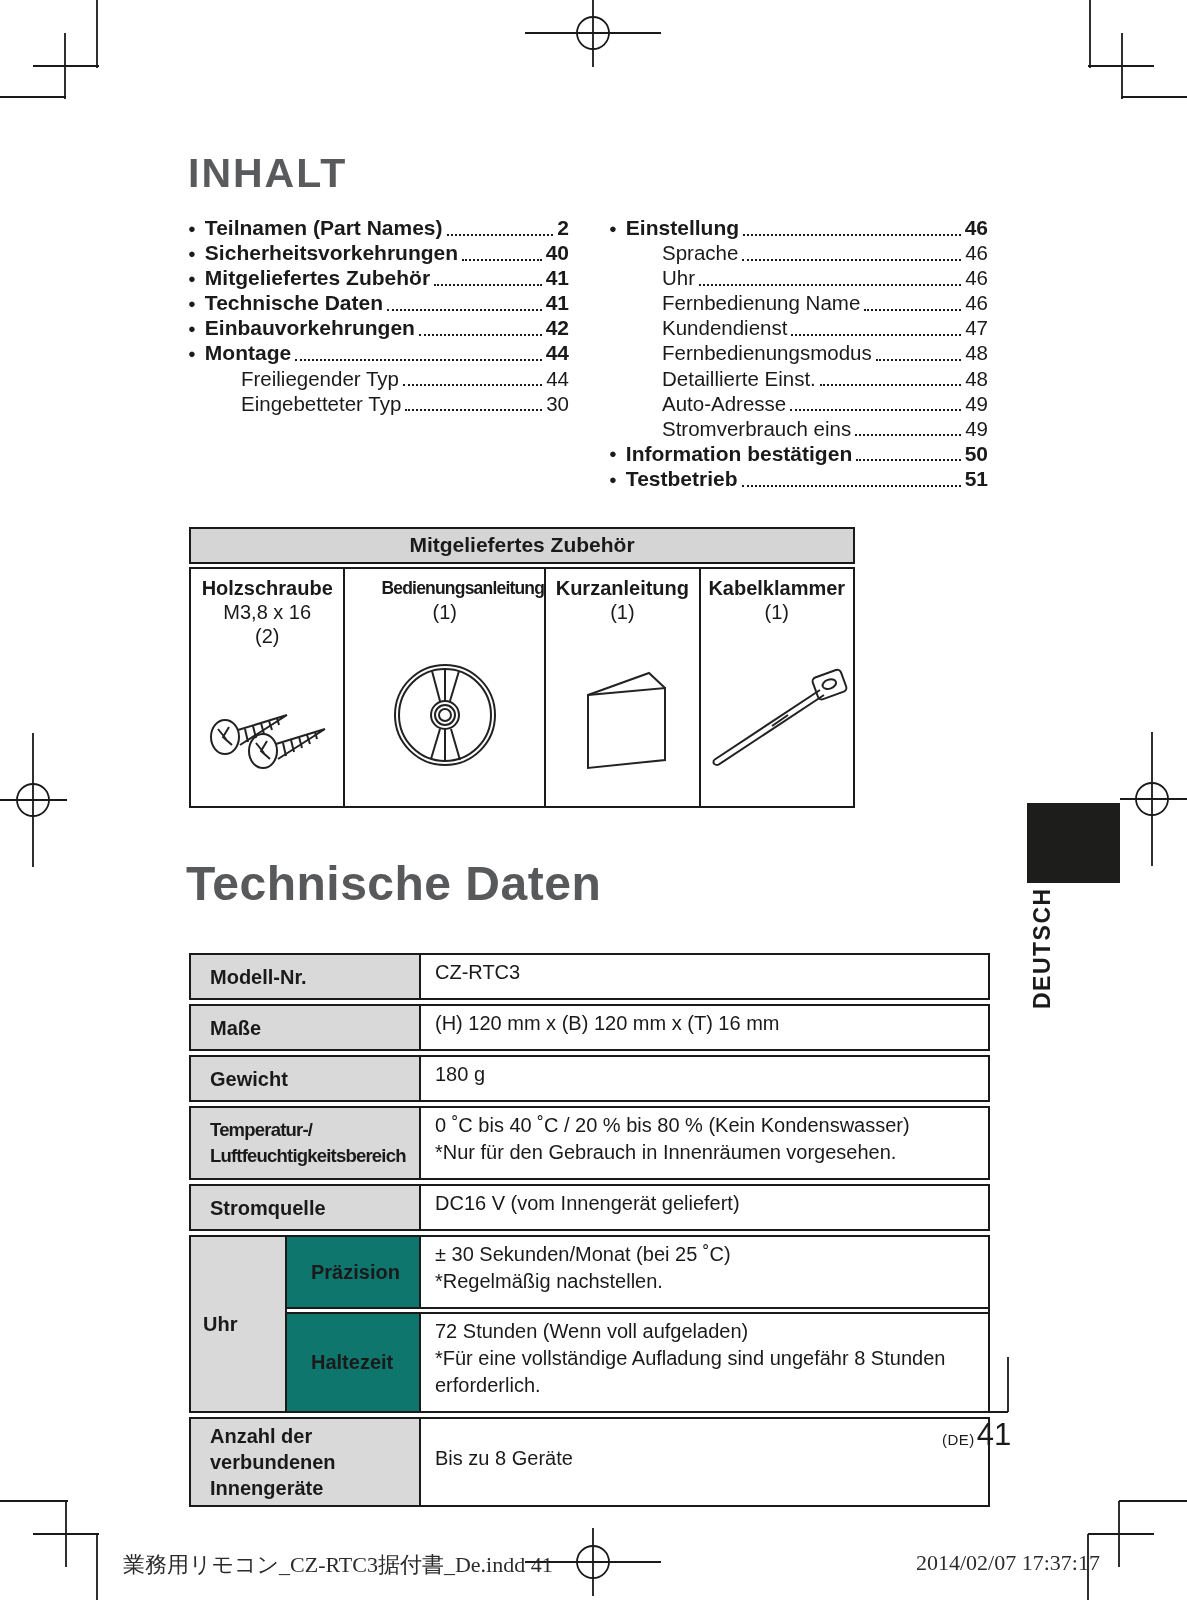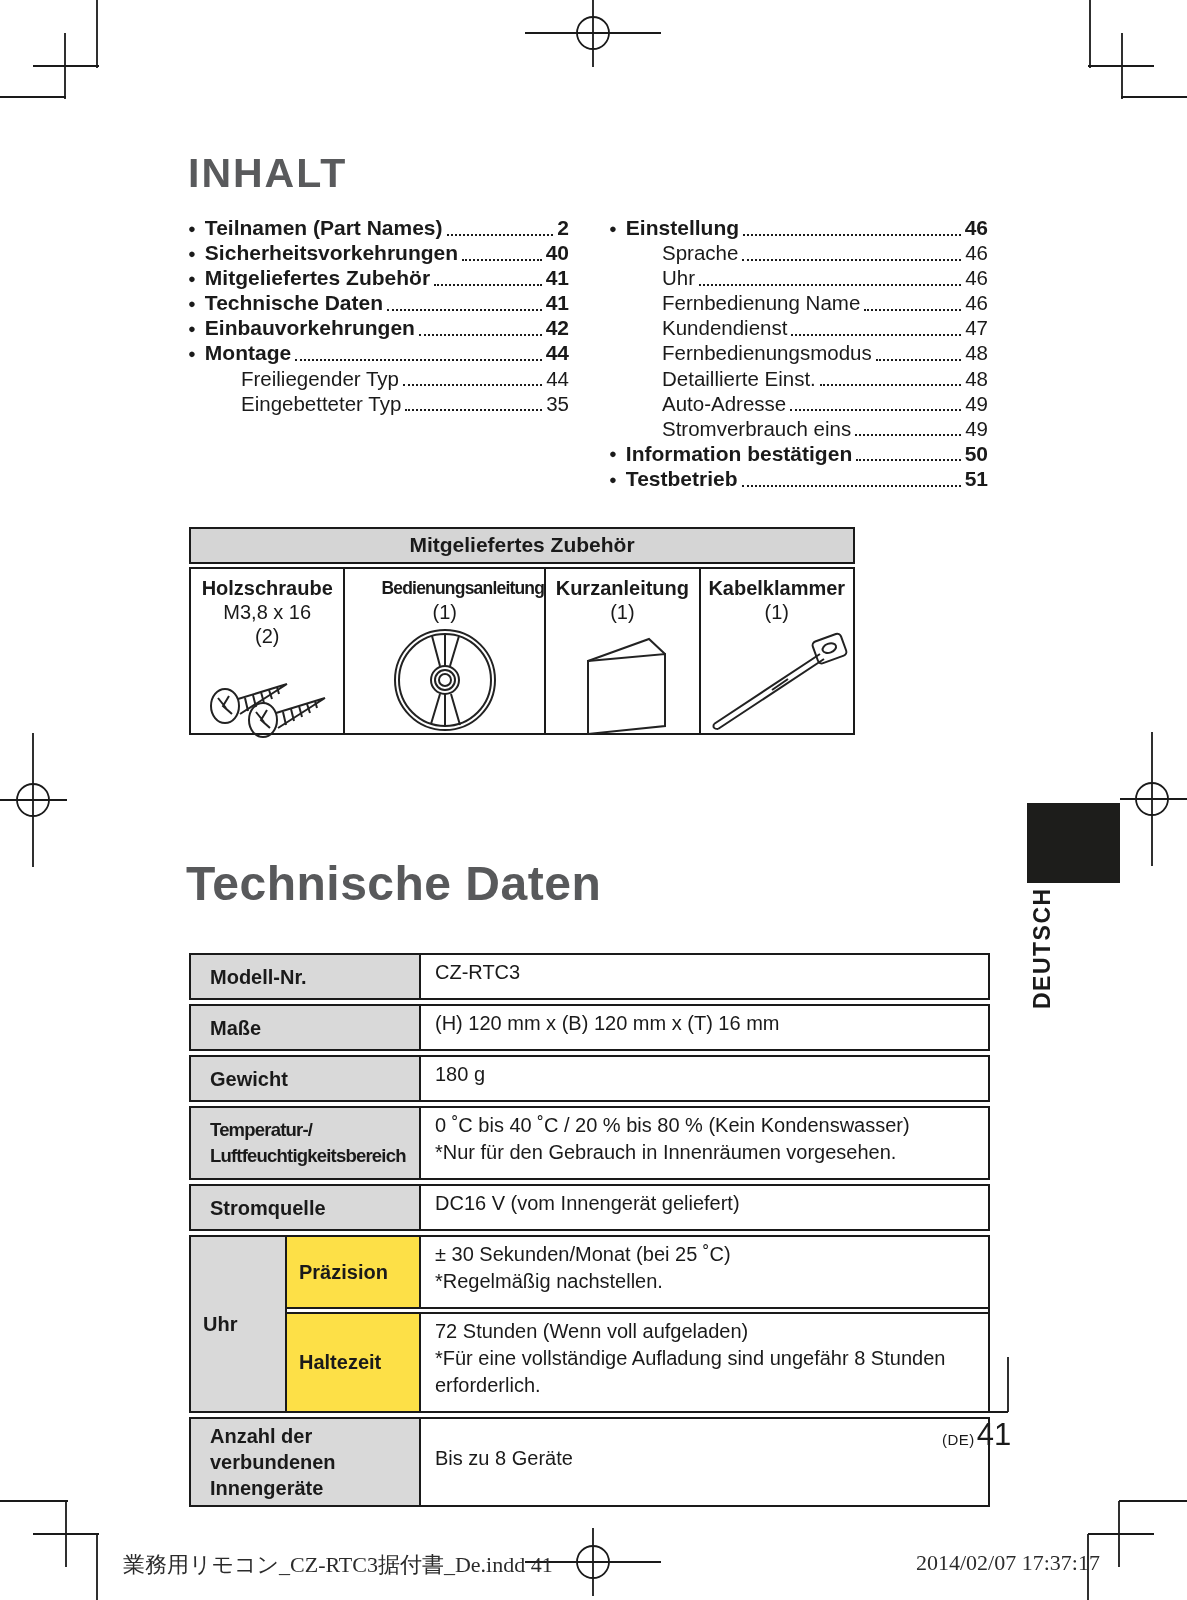--- a/index.html
+++ b/index.html
@@ -22,21 +22,21 @@
   .toc-row.lvl0 { font-weight:bold; }
   .toc-row.lvl1 { padding-left:53px; font-weight:400; font-size:20.5px; }
   .toc-bullet { font-size:13px; line-height:24px; margin-right:9px; }
   .toc-leader { flex:1; border-bottom:2.6px dotted #1a1a1a; margin:0 4px 5px 4px; min-width:12px; }
   .toc-page { white-space:nowrap; }
 
   
   .acc-table { position:absolute; left:189px; top:527px; width:666px; }
   .acc-head { border:2px solid #1a1a1a; background:#d5d5d5; text-align:center; font-weight:bold;
     font-size:21px; padding:4px 0 5px; margin-bottom:3px; }
-  .acc-body { display:flex; border:2px solid #1a1a1a; height:168px; }
+  .acc-body { display:flex; border:2px solid #1a1a1a; height:241px; }
   .acc-cell { flex:1; border-left:2px solid #1a1a1a; text-align:center; padding-top:7px;
     display:flex; flex-direction:column; }
   .acc-cell:first-child { border-left:none; }
   .acc-name { font-weight:bold; font-size:20px; line-height:24px; }
   .acc-cell:nth-child(2) .acc-name { font-size:17.5px; letter-spacing:-0.8px;margin-left:36px; }
   .acc-detail, .acc-count { font-size:20px; line-height:24px; }
   .acc-art { flex:1; display:flex; align-items:center; justify-content:center; }
 
   
   .lang-tab { position:absolute; left:1027px; top:803px; width:93px; height:80px; background:#1d1d1b; }
@@ -50,22 +50,22 @@
   .trow { display:flex; border:2px solid #1a1a1a; margin-bottom:4px; align-items:stretch; }
   .tlabel { width:230px; background:#d9d9d9; border-right:2px solid #1a1a1a; font-weight:bold;
     padding:4px 6px 4px 19px; display:flex; align-items:center; white-space:pre-line; line-height:26px; }
   .tlabel.condensed { font-size:18.5px; letter-spacing:-0.8px; }
   .tvalue { flex:1; padding:4px 8px 12px 14px; display:flex; align-items:center;
     white-space:pre-line; line-height:27px; min-height:36px; }
   .uhr-label { width:96px; background:#d9d9d9; border-right:2px solid #1a1a1a; font-weight:bold;
     padding-left:12px; display:flex; align-items:center; }
   .uhr-right { flex:1; display:flex; flex-direction:column; }
   .tsub { display:flex; }
-  .tsub .tsublabel { width:134px; background:#fde047; border-right:2px solid #1a1a1a;
-    font-weight:bold; padding-left:12px; display:flex; align-items:center; }
+  .tsub .tsublabel { width:134px; background:#0f766e; border-right:2px solid #1a1a1a;
+    font-weight:bold; padding-left:24px; display:flex; align-items:center; }
   .tsub.first { border-bottom:2px solid #1a1a1a; margin-bottom:3px; }
   .tsub.second { border-top:2px solid #1a1a1a; flex:1; }
 
   
   .page-number { position:absolute; left:942px; top:1417px; display:flex; align-items:baseline; gap:2px; }
   .page-number .pn-prefix { font-size:15px; letter-spacing:0.5px; }
   .page-number .pn-num { font-size:31px; }
   .footer-text { position:absolute; top:1550px; font-size:22px; color:#2b2b2b;
     font-family:"Liberation Serif","DejaVu Serif",serif; }
   .footer-left { left:123px; }
@@ -146,21 +146,21 @@
           <span class="toc-page">44</span>
         </div>
       <div class="toc-row lvl1">
           <span>Freiliegender Typ</span>
           <span class="toc-leader"></span>
           <span class="toc-page">44</span>
         </div>
       <div class="toc-row lvl1">
           <span>Eingebetteter Typ</span>
           <span class="toc-leader"></span>
-          <span class="toc-page">35</span>
+          <span class="toc-page">30</span>
         </div>
     </div>
     <div class="toc-col right">
       <div class="toc-row lvl0">
           <span class="toc-bullet">●</span>
           <span>Einstellung</span>
           <span class="toc-leader"></span>
           <span class="toc-page">46</span>
         </div>
       <div class="toc-row lvl1">

